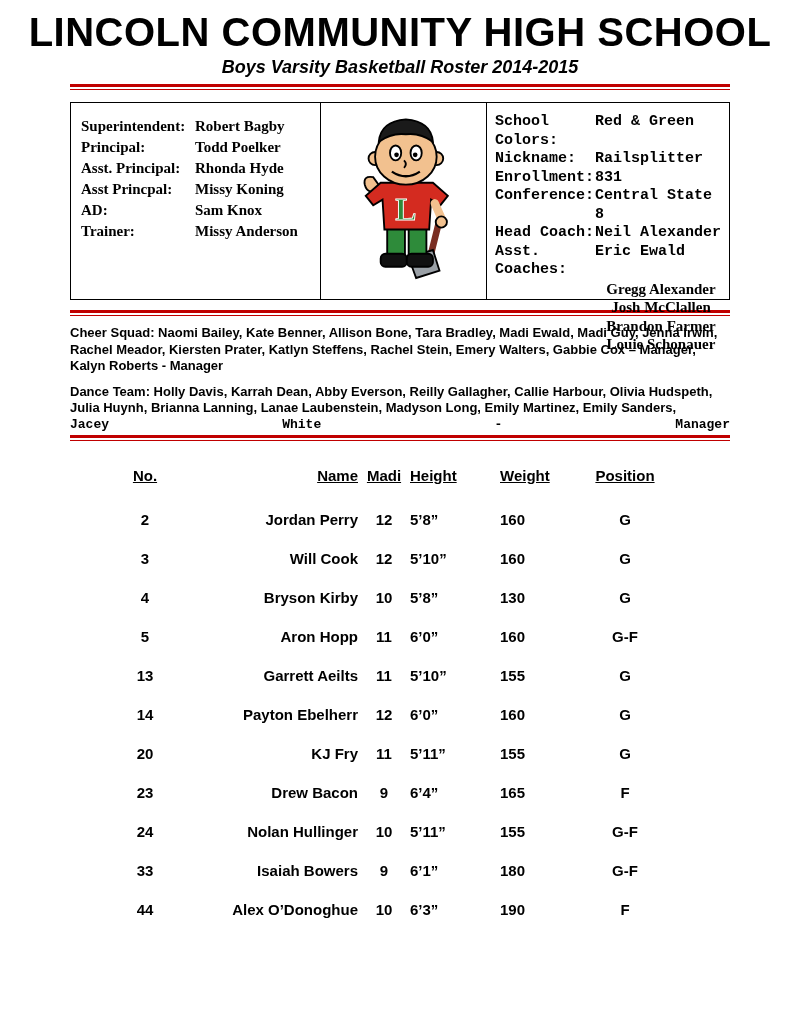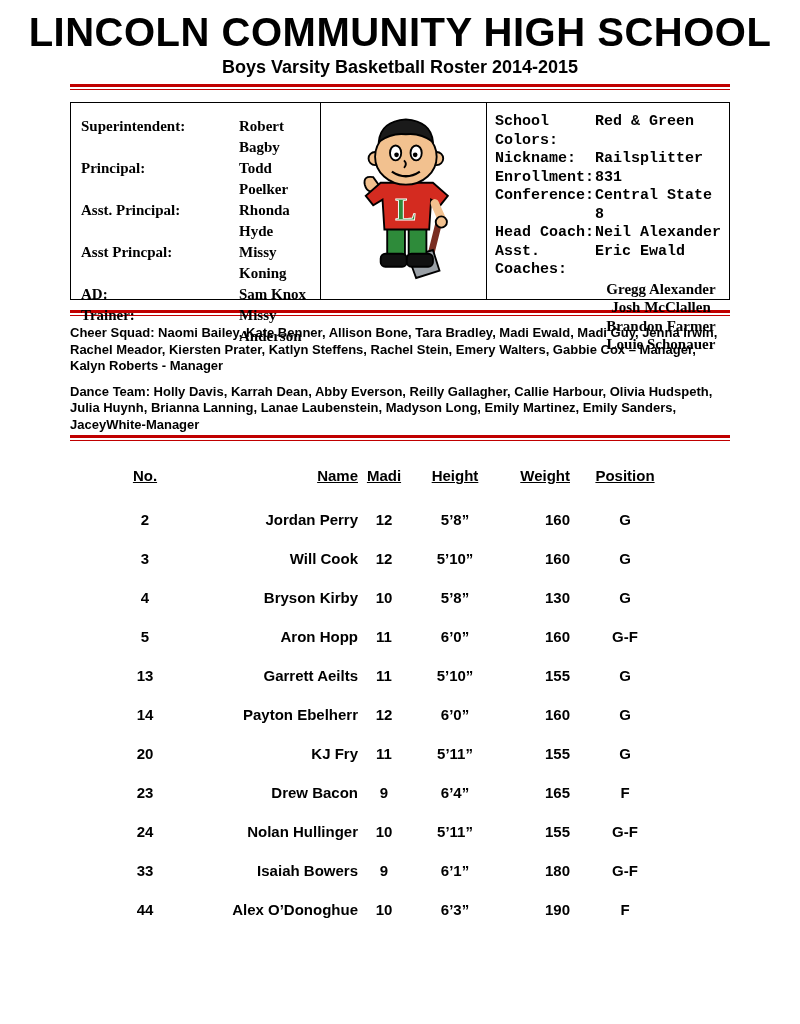--- a/index.html
+++ b/index.html
@@ -1,48 +1,48 @@
 <!DOCTYPE html>
 <html><head>
 <meta charset="utf-8">
 <style>
   html,body{margin:0;padding:0;background:#fff;}
   body{width:800px;height:1024px;font-family:"Liberation Sans",sans-serif;color:#000;overflow:hidden;}
   .page{position:relative;width:800px;height:1024px;}
 
   .title{margin:10px 0 0;text-align:center;font-size:40px;font-weight:bold;letter-spacing:.5px;}
-  .subtitle{margin:2px 8px 6px;text-align:center;font-size:18px;font-weight:bold;}
+  .subtitle{margin:2px 8px 6px;text-align:center;font-size:18px;font-weight:bold;font-style:italic;}
 
   .red-rule{margin:0 70px;border-top:3px solid #C00000;border-bottom:1px solid #C00000;height:2px;}
 
   .info-box{margin:12px 70px 10px;border:1px solid #000;display:flex;height:198px;box-sizing:border-box;
             font-family:"Liberation Serif",serif;font-weight:bold;font-size:15px;}
   .info-left{flex:0 0 249px;padding:13px 4px 0 10px;box-sizing:border-box;}
   .info-center{flex:0 0 167px;border-left:1px solid #000;border-right:1px solid #000;
                display:flex;align-items:center;justify-content:center;box-sizing:border-box;}
   .info-right{flex:1;padding:10px 4px 0 8px;box-sizing:border-box;}
   .info-row{display:flex;}
-  .info-left .info-row{line-height:21px;gap:44px;}
+  .info-left .info-row{line-height:21px;}
   .info-right .info-row{line-height:18.5px;font-family:Liberation Mono, monospace;}
   .info-left .info-label{flex:0 0 114px;}
   .info-right .info-label{flex:0 0 100px;}
   .coach-line{line-height:18.5px;margin-left:100px;width:132px;text-align:center;}
 
   .squad{margin:9px 70px 0;font-size:13px;font-weight:bold;line-height:16.5px;}
-  .dance-last{margin:0 70px;display:flex;font-size:13px;font-weight:bold;line-height:16.5px;}
+  .dance-last{margin:0 70px;display:flex;justify-content:space-between;font-size:13px;font-weight:bold;line-height:16.5px;font-family:Liberation Mono, monospace;}
   .rule-after-dance{margin-top:2px;}
 
   table.roster{margin:26px 0 0 112px;border-collapse:collapse;font-size:15px;font-weight:bold;}
   table.roster th{text-decoration:underline;padding:0 0 16px;font-size:15px;}
   table.roster td{padding:11px 0;}
   .c0{width:66px;text-align:center;}
   .c1{width:180px;text-align:right;}
   .c2{width:52px;text-align:center;}
-  .c3{width:90px;text-align:center;}
-  .c4{width:70px;text-align:right;}
+  .c3{width:90px;text-align:left;}
+  .c4{width:70px;text-align:left;}
   .c5{width:110px;text-align:center;}
 </style>
 </head>
 <body>
 
 <div class="page">
 
   <h1 class="title">LINCOLN COMMUNITY HIGH SCHOOL</h1>
   <h2 class="subtitle">Boys Varsity Basketball Roster 2014-2015</h2>
 

